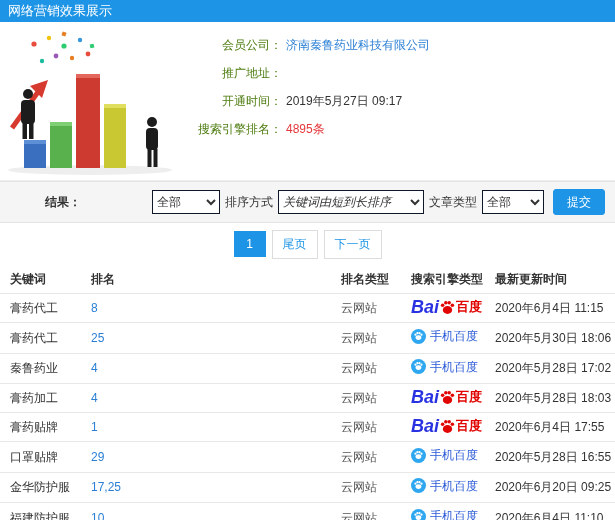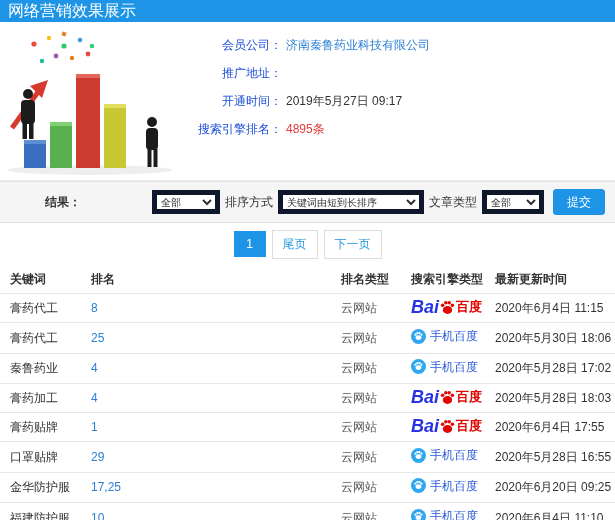--- a/index.html
+++ b/index.html
@@ -11,37 +11,37 @@
     --m-blue:#2ea7f0;
     --m-text:#2b5bd7;
   }
   html,body{margin:0;padding:0;}
   body{
     width:615px;height:520px;overflow:hidden;background:#fff;
     font-family:"Liberation Sans","DejaVu Sans",sans-serif;
     font-size:12px;color:#333;position:relative;
   }
   
-  .titlebar{height:22px;line-height:22px;background:var(--accent);color:#fff;padding:0 8px;font-size:16px;}
+  .titlebar{height:22px;line-height:22px;background:var(--accent);color:#fff;padding:0 8px;font-size:13px;}
   
   .info-panel{position:relative;height:158px;border-bottom:1px solid #eee;background:#fff;}
   .clipart{position:absolute;left:4px;top:6px;width:172px;height:148px;}
   .info-fields{position:absolute;left:178px;top:14px;right:6px;}
   .info-row{display:flex;height:18px;line-height:18px;margin-bottom:10px;}
-  .info-label{width:104px;text-align:right;color:#1d4ed8;flex:0 0 104px;}
+  .info-label{width:104px;text-align:right;color:#4d7c0f;flex:0 0 104px;}
   .info-value{margin-left:4px;}
   .info-value.link{color:var(--link);text-decoration:none;cursor:pointer;}
   .info-value.highlight{color:var(--red);}
   
   .filter-bar{height:40px;background:#f5f5f5;border-top:1px solid #e3e3e3;border-bottom:1px solid #e3e3e3;
     display:flex;align-items:center;padding:0 10px;justify-content:space-between;}
   .result-label{font-weight:bold;padding-left:35px;}
   .filter-controls{display:flex;align-items:center;gap:5px;}
   .filter-controls label{color:#333;}
-  .filter-controls select{height:24px;border:5px solid #0f172a;background:#fff;font-size:10px;color:#333;
+  .filter-controls select{height:24px;border:1px solid #0f172a;background:#fff;font-size:12px;color:#333;
     font-family:"Liberation Sans","DejaVu Sans",sans-serif;}
   .submit-btn{height:26px;background:var(--accent);color:#fff;border:1px solid var(--accent);
     border-radius:3px;padding:0 13px;font-size:12px;cursor:pointer;margin-left:4px;
     font-family:"Liberation Sans","DejaVu Sans",sans-serif;}
   
   .pagination{height:42px;display:flex;align-items:center;justify-content:center;gap:6px;background:#fff;}
   .page-btn{min-width:10px;padding:5px 10px;border:1px solid #ddd;color:var(--accent);background:#fff;
     text-align:center;cursor:pointer;text-decoration:none;}
   .page-btn.active{background:var(--accent);border-color:var(--accent);color:#fff;}
   
@@ -123,21 +123,21 @@
   </div>
 </div>
 
 <div class="filter-bar">
   <span class="result-label">结果：</span>
   <div class="filter-controls">
     <select style="width:68px;">
       <option>全部</option>
     </select>
     <label>排序方式</label>
-    <select style="width:146px;">
+    <select style="width:146px;font-style:italic;">
       <option>关键词由短到长排序</option>
     </select>
     <label>文章类型</label>
     <select style="width:62px;">
       <option>全部</option>
     </select>
     <button class="submit-btn">提交</button>
   </div>
 </div>
 

